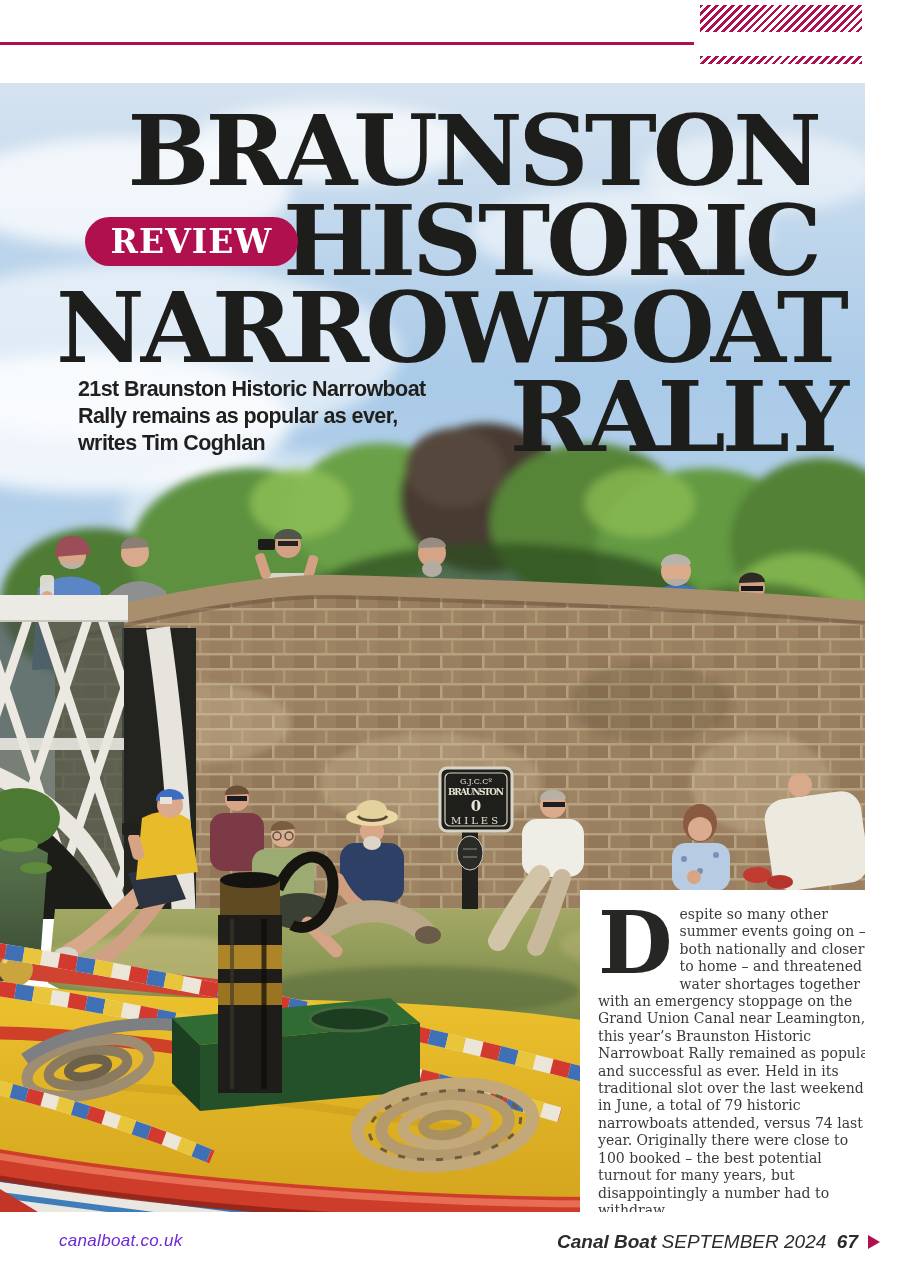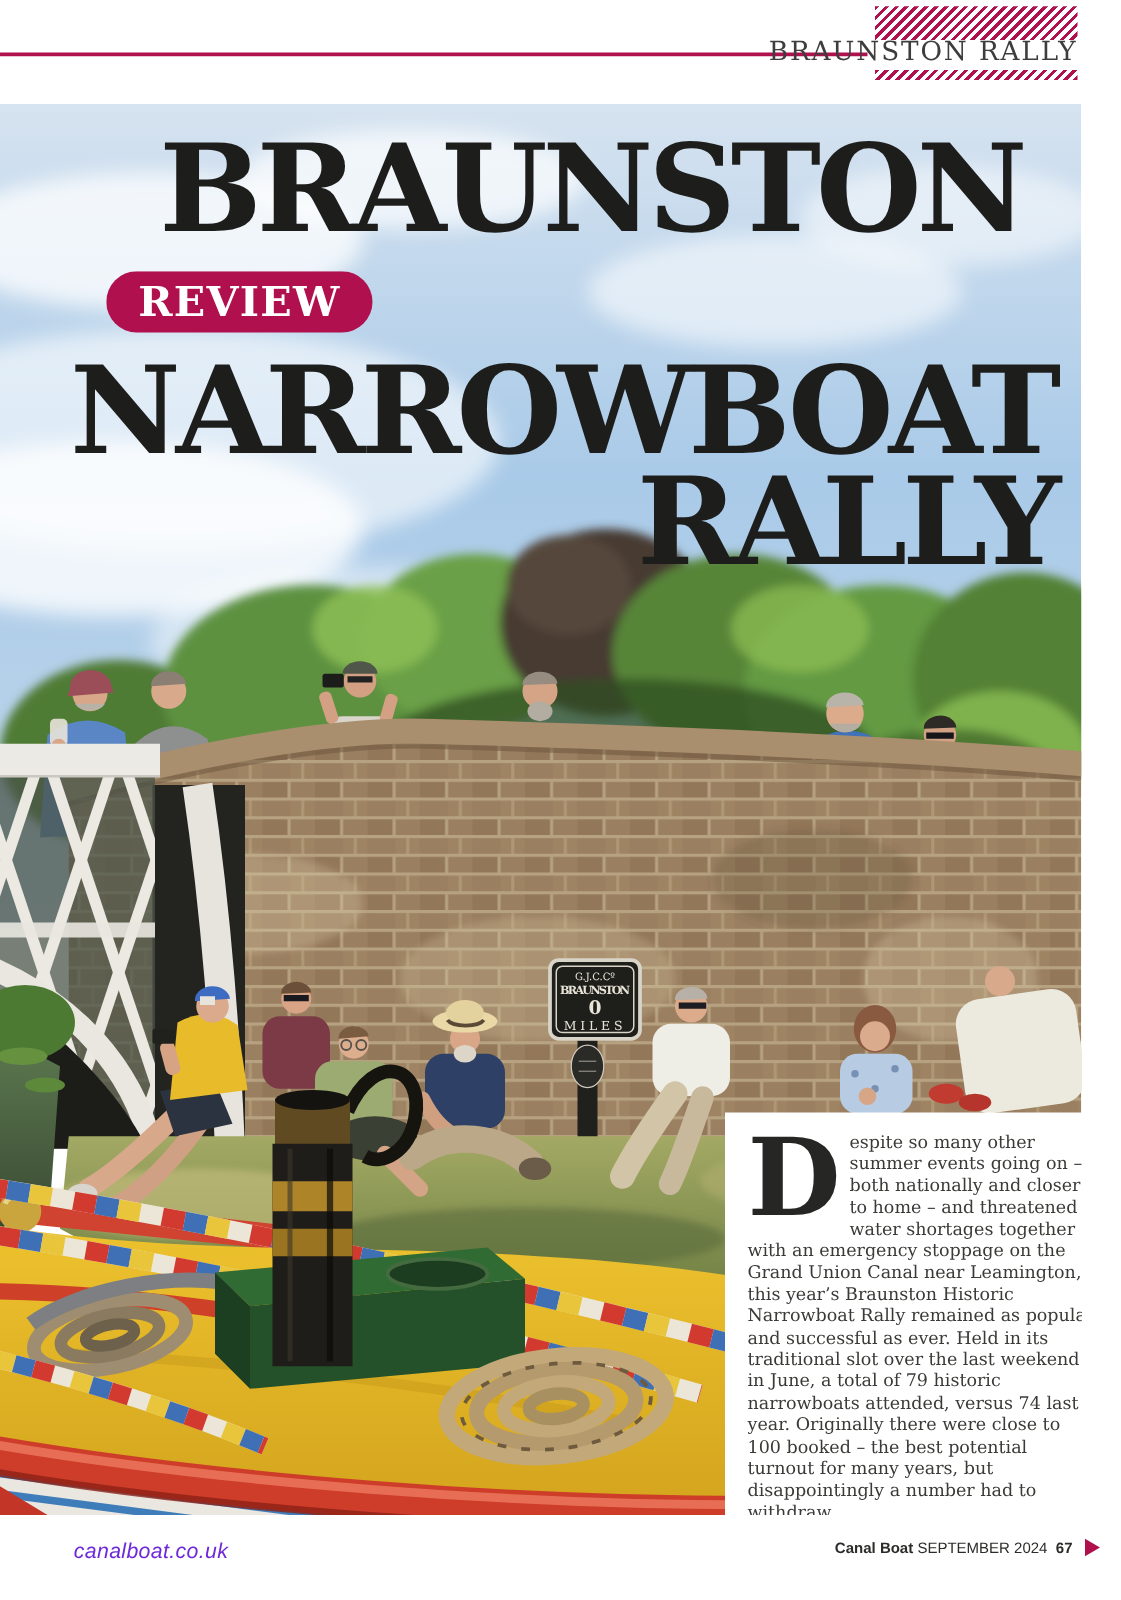--- a/index.html
+++ b/index.html
@@ -30,34 +30,33 @@
   #article-box{position:absolute;left:580px;top:807px;width:317px;height:322px;background:#ffffff;
       box-sizing:border-box;padding:16px 20px 0 18px;}
   #article-box p{margin:0;font-family:"DejaVu Serif",serif;font-size:14px;line-height:17.4px;
       color:#3a3a37;text-align:left;}
   #drop-cap{float:left;font-family:"DejaVu Serif",serif;font-weight:bold;font-size:86px;
       line-height:66px;color:#262624;margin:4px 7px 0 0;}
   
   #footer-site{position:absolute;left:59px;top:1231px;font-style:italic;font-size:17px;
       color:#6d28d9;letter-spacing:0.3px;}
   #footer-right{position:absolute;right:17px;top:1231px;display:flex;align-items:center;
-      font-size:12px;color:#2c2c2a;}
+      font-size:19px;color:#2c2c2a;font-style:italic;}
   #footer-right .bold{font-weight:bold;}
   #footer-right .sp{white-space:pre;}
   #next-arrow{width:0;height:0;border-left:12px solid #b0104d;border-top:7px solid transparent;
       border-bottom:7px solid transparent;margin-left:10px;}
 </style>
 </head>
 <body>
 
 <div id="page">
 
   <div id="hatch-top" class="hatch"></div>
   <div id="mast-rule"></div>
-  <div id="section-label">BRAUNSTON RALLY</div>
   <div id="hatch-bottom" class="hatch"></div>
 
   <div id="photo">
     <svg width="865" height="1129" viewBox="0 0 865 1129">
       <defs>
         <linearGradient id="skyG" x1="0" y1="0" x2="0" y2="1">
           <stop offset="0" stop-color="#d6e3f0"></stop>
             <stop offset="0.45" stop-color="#a9cae8"></stop>
           <stop offset="1" stop-color="#c2d8ec"></stop>
         </linearGradient>
@@ -379,23 +378,25 @@
 
         <g fill="none">
           <path d="M-20,1078 C150,1108 420,1134 680,1128" stroke="#cd3d2a" stroke-width="30" stroke-linecap="round"></path>
           <path d="M-20,1070 C150,1100 420,1126 680,1120" stroke="#ea7359" stroke-width="7" opacity="0.9"></path>
           <path d="M-20,1092 C150,1122 420,1146 680,1140" stroke="#8c2115" stroke-width="6" opacity="0.8"></path>
         </g>
       </g>
     </svg>
 
     <div class="hl" id="hl1">BRAUNSTON</div>
+    <div class="hl" id="hl2">HISTORIC</div>
     <div class="hl" id="hl4">RALLY</div>
     <div class="hl" id="hl3">NARROWBOAT</div>
     <div id="review-badge">REVIEW</div>
+    <div id="standfirst">21st Braunston Historic Narrowboat Rally remains as popular as ever, writes Tim Coghlan</div>
 
     <div id="article-box">
       <p><span id="drop-cap">D</span><span>espite so many other summer events going on – both nationally and closer to home – and threatened water shortages together with an emergency stoppage on the Grand Union Canal near Leamington, this year’s Braunston Historic Narrowboat Rally remained as popular and successful as ever. Held in its traditional slot over the last weekend in June, a total of 79 historic narrowboats attended, versus 74 last year. Originally there were close to 100 booked – the best potential turnout for many years, but disappointingly a number had to withdraw.</span></p>
 
     </div>
   </div>
 
   <div id="footer-site">canalboat.co.uk</div>
   <div id="footer-right">
     <span class="bold">Canal Boat</span>

